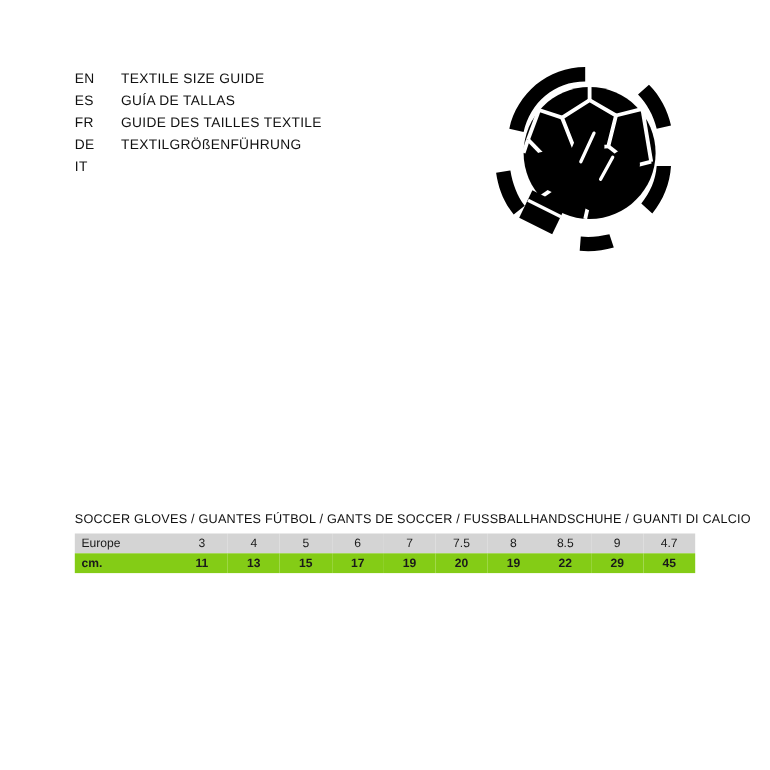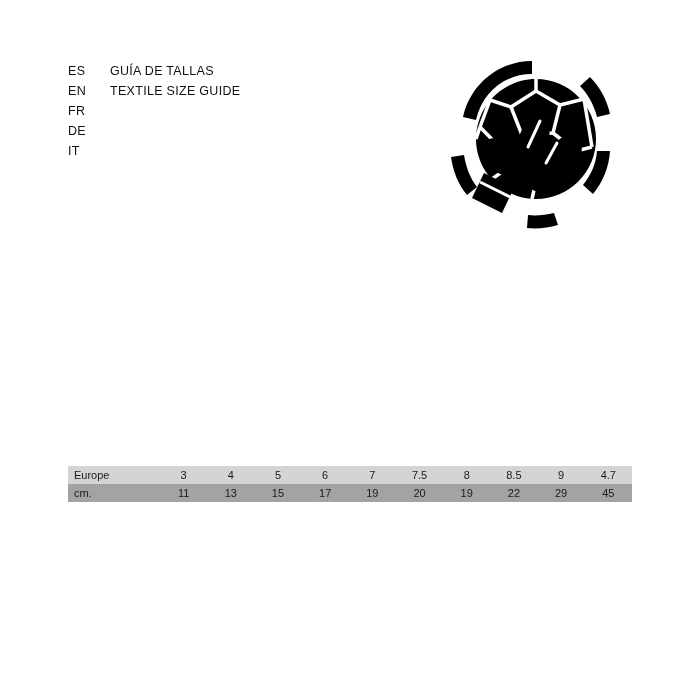--- a/index.html
+++ b/index.html
@@ -92,46 +92,49 @@
     padding: 0;
     text-align: center;
     vertical-align: middle;
   }
   table.size-table td.label-cell {
     text-align: left;
     padding-left: 6px;
     width: 86px;
   }
   table.size-table tr.data-row td {
-    background: #a3a3a3;
+    background: #84cc16;
+    font-weight: bold;
   }
 </style>
 </head>
 <body>
 
 <div class="page">
 
   <div class="lang-block">
 
     <div class="lang-row">
+      <span class="lang-code">EN</span>
+      <span class="lang-title">TEXTILE SIZE GUIDE</span>
+    </div>
+
+    <div class="lang-row">
       <span class="lang-code">ES</span>
       <span class="lang-title">GUÍA DE TALLAS</span>
     </div>
 
     <div class="lang-row">
-      <span class="lang-code">EN</span>
-      <span class="lang-title">TEXTILE SIZE GUIDE</span>
-    </div>
-
-    <div class="lang-row">
       <span class="lang-code">FR</span>
+      <span class="lang-title">GUIDE DES TAILLES TEXTILE</span>
     </div>
 
     <div class="lang-row">
       <span class="lang-code">DE</span>
+      <span class="lang-title">TEXTILGRÖßENFÜHRUNG</span>
     </div>
 
     <div class="lang-row">
       <span class="lang-code">IT</span>
     </div>
 
   </div>
 
   <div class="illustration">
     <svg viewBox="0 0 185 185" xmlns="http://www.w3.org/2000/svg" aria-hidden="true">
@@ -189,20 +192,21 @@
         <path d="M44 118
                  L74 133
                  L62 158
                  L32 143 Z"></path>
         <path d="M40 127 L70 142" stroke="#ffffff" stroke-width="3" fill="none"></path>
       </g>
     </svg>
   </div>
 
   <div class="table-block">
+    <div class="table-caption">SOCCER GLOVES / GUANTES FÚTBOL / GANTS DE SOCCER / FUSSBALLHANDSCHUHE / GUANTI DI CALCIO</div>
 
     <table class="size-table">
       <tbody>
         <tr class="head-row">
           <td class="label-cell">Europe</td>
           <td>3</td>
           <td>4</td>
           <td>5</td>
           <td>6</td>
           <td>7</td>

